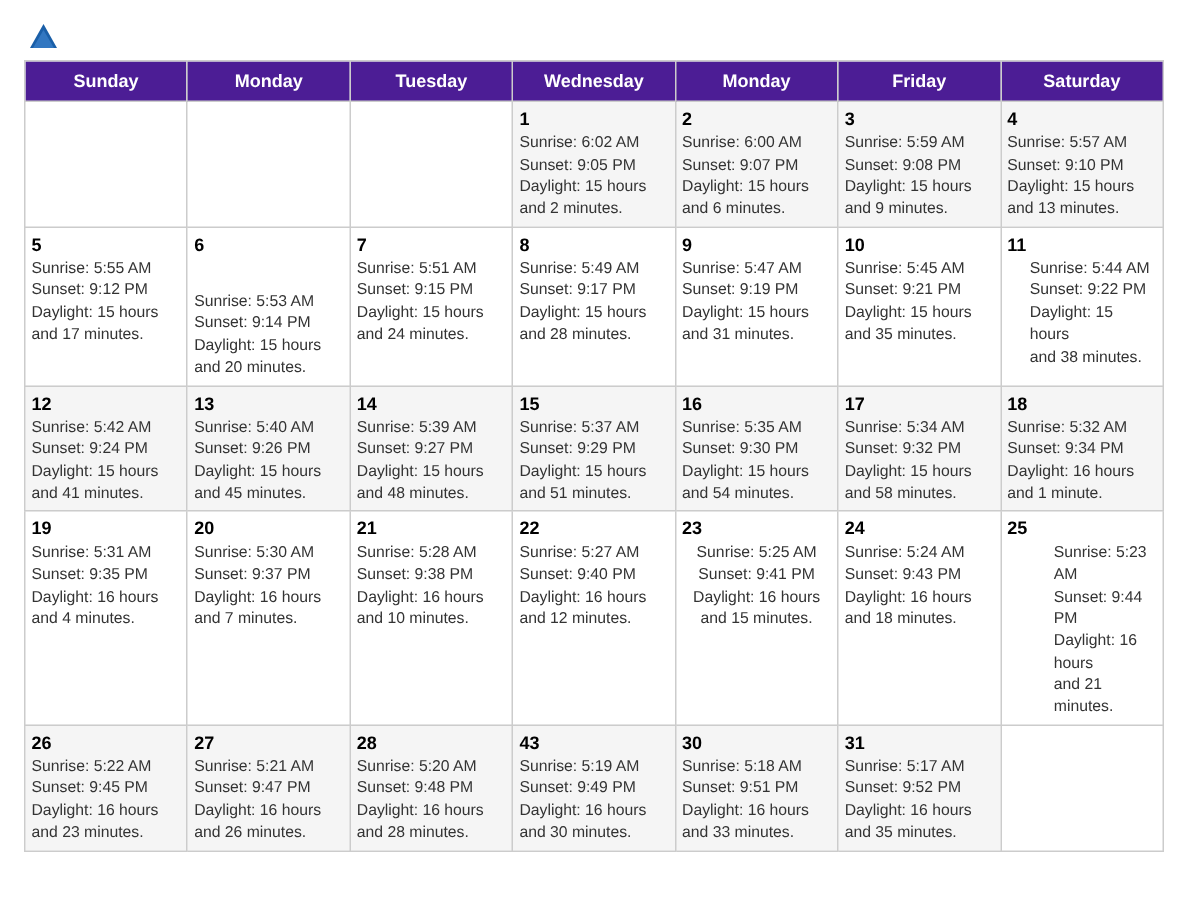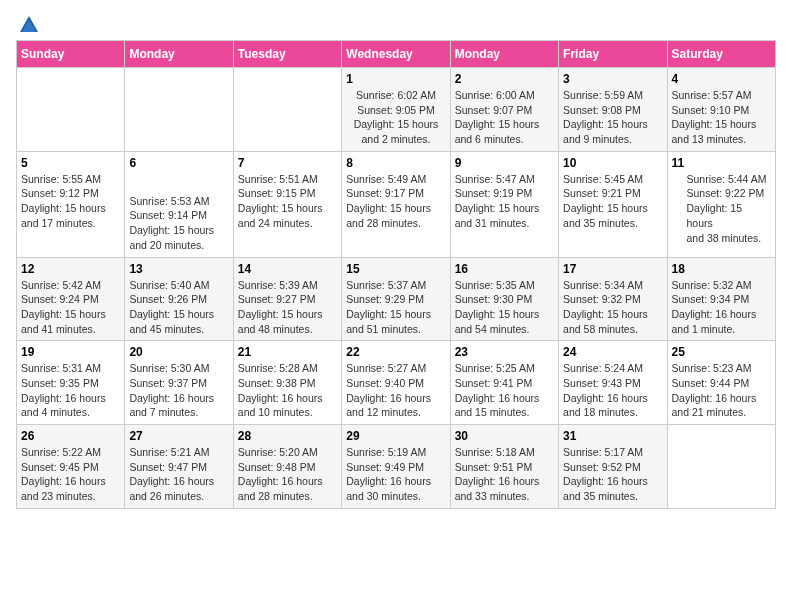--- a/index.html
+++ b/index.html
@@ -32,24 +32,24 @@
     .location {
       font-size: 15px;
       color: #333;
     }
     .calendar {
       width: 100%;
       border-collapse: collapse;
       font-size: 11px;
     }
     .calendar th {
-      background: #ec4899;
+      background: #4c1d95;
       color: #fff;
       padding: 6px 4px;
-      text-align: left;
+      text-align: center;
       font-size: 12px;
       font-weight: bold;
       border: 1px solid #ccc;
     }
     .calendar td {
       border: 1px solid #ccc;
       vertical-align: top;
       padding: 4px;
       width: 108px;
       min-height: 80px;
@@ -114,21 +114,21 @@
         <th>Saturday</th>
       </tr>
   </thead>
   <tbody id="calendar-body">
   <tr>
         <td class="empty-cell"></td>
         <td class="empty-cell"></td>
         <td class="empty-cell"></td>
         <td>
           <div class="day-num">1</div>
-          <div class="day-info" style="white-space: pre-line; text-align: center;">Sunrise: 6:02 AM
+          <div class="day-info" style="white-space: pre-line;">Sunrise: 6:02 AM
 Sunset: 9:05 PM
 Daylight: 15 hours
 and 2 minutes.</div>
         </td>
         <td>
           <div class="day-num">2</div>
           <div class="day-info" style="white-space: pre-line;">Sunrise: 6:00 AM
 Sunset: 9:07 PM
 Daylight: 15 hours
 and 6 minutes.</div>
@@ -274,35 +274,35 @@
         </td>
         <td>
           <div class="day-num">22</div>
           <div class="day-info" style="white-space: pre-line;">Sunrise: 5:27 AM
 Sunset: 9:40 PM
 Daylight: 16 hours
 and 12 minutes.</div>
         </td>
         <td>
           <div class="day-num">23</div>
-          <div class="day-info" style="white-space: pre-line;">Sunrise: 5:25 AM
+          <div class="day-info" style="white-space: pre-line; text-align: center;">Sunrise: 5:25 AM
 Sunset: 9:41 PM
 Daylight: 16 hours
 and 15 minutes.</div>
         </td>
         <td>
           <div class="day-num">24</div>
           <div class="day-info" style="white-space: pre-line;">Sunrise: 5:24 AM
 Sunset: 9:43 PM
 Daylight: 16 hours
 and 18 minutes.</div>
         </td>
         <td>
           <div class="day-num">25</div>
-          <div class="day-info" style="white-space: pre-line;">Sunrise: 5:23 AM
+          <div class="day-info" style="white-space: pre-line; margin-left: 31px;">Sunrise: 5:23 AM
 Sunset: 9:44 PM
 Daylight: 16 hours
 and 21 minutes.</div>
         </td>
       </tr>
       <tr>
         <td>
           <div class="day-num">26</div>
           <div class="day-info" style="white-space: pre-line;">Sunrise: 5:22 AM
 Sunset: 9:45 PM
@@ -317,21 +317,21 @@
 and 26 minutes.</div>
         </td>
         <td>
           <div class="day-num">28</div>
           <div class="day-info" style="white-space: pre-line;">Sunrise: 5:20 AM
 Sunset: 9:48 PM
 Daylight: 16 hours
 and 28 minutes.</div>
         </td>
         <td>
-          <div class="day-num">29</div>
+          <div class="day-num">43</div>
           <div class="day-info" style="white-space: pre-line;">Sunrise: 5:19 AM
 Sunset: 9:49 PM
 Daylight: 16 hours
 and 30 minutes.</div>
         </td>
         <td>
           <div class="day-num">30</div>
           <div class="day-info" style="white-space: pre-line;">Sunrise: 5:18 AM
 Sunset: 9:51 PM
 Daylight: 16 hours

